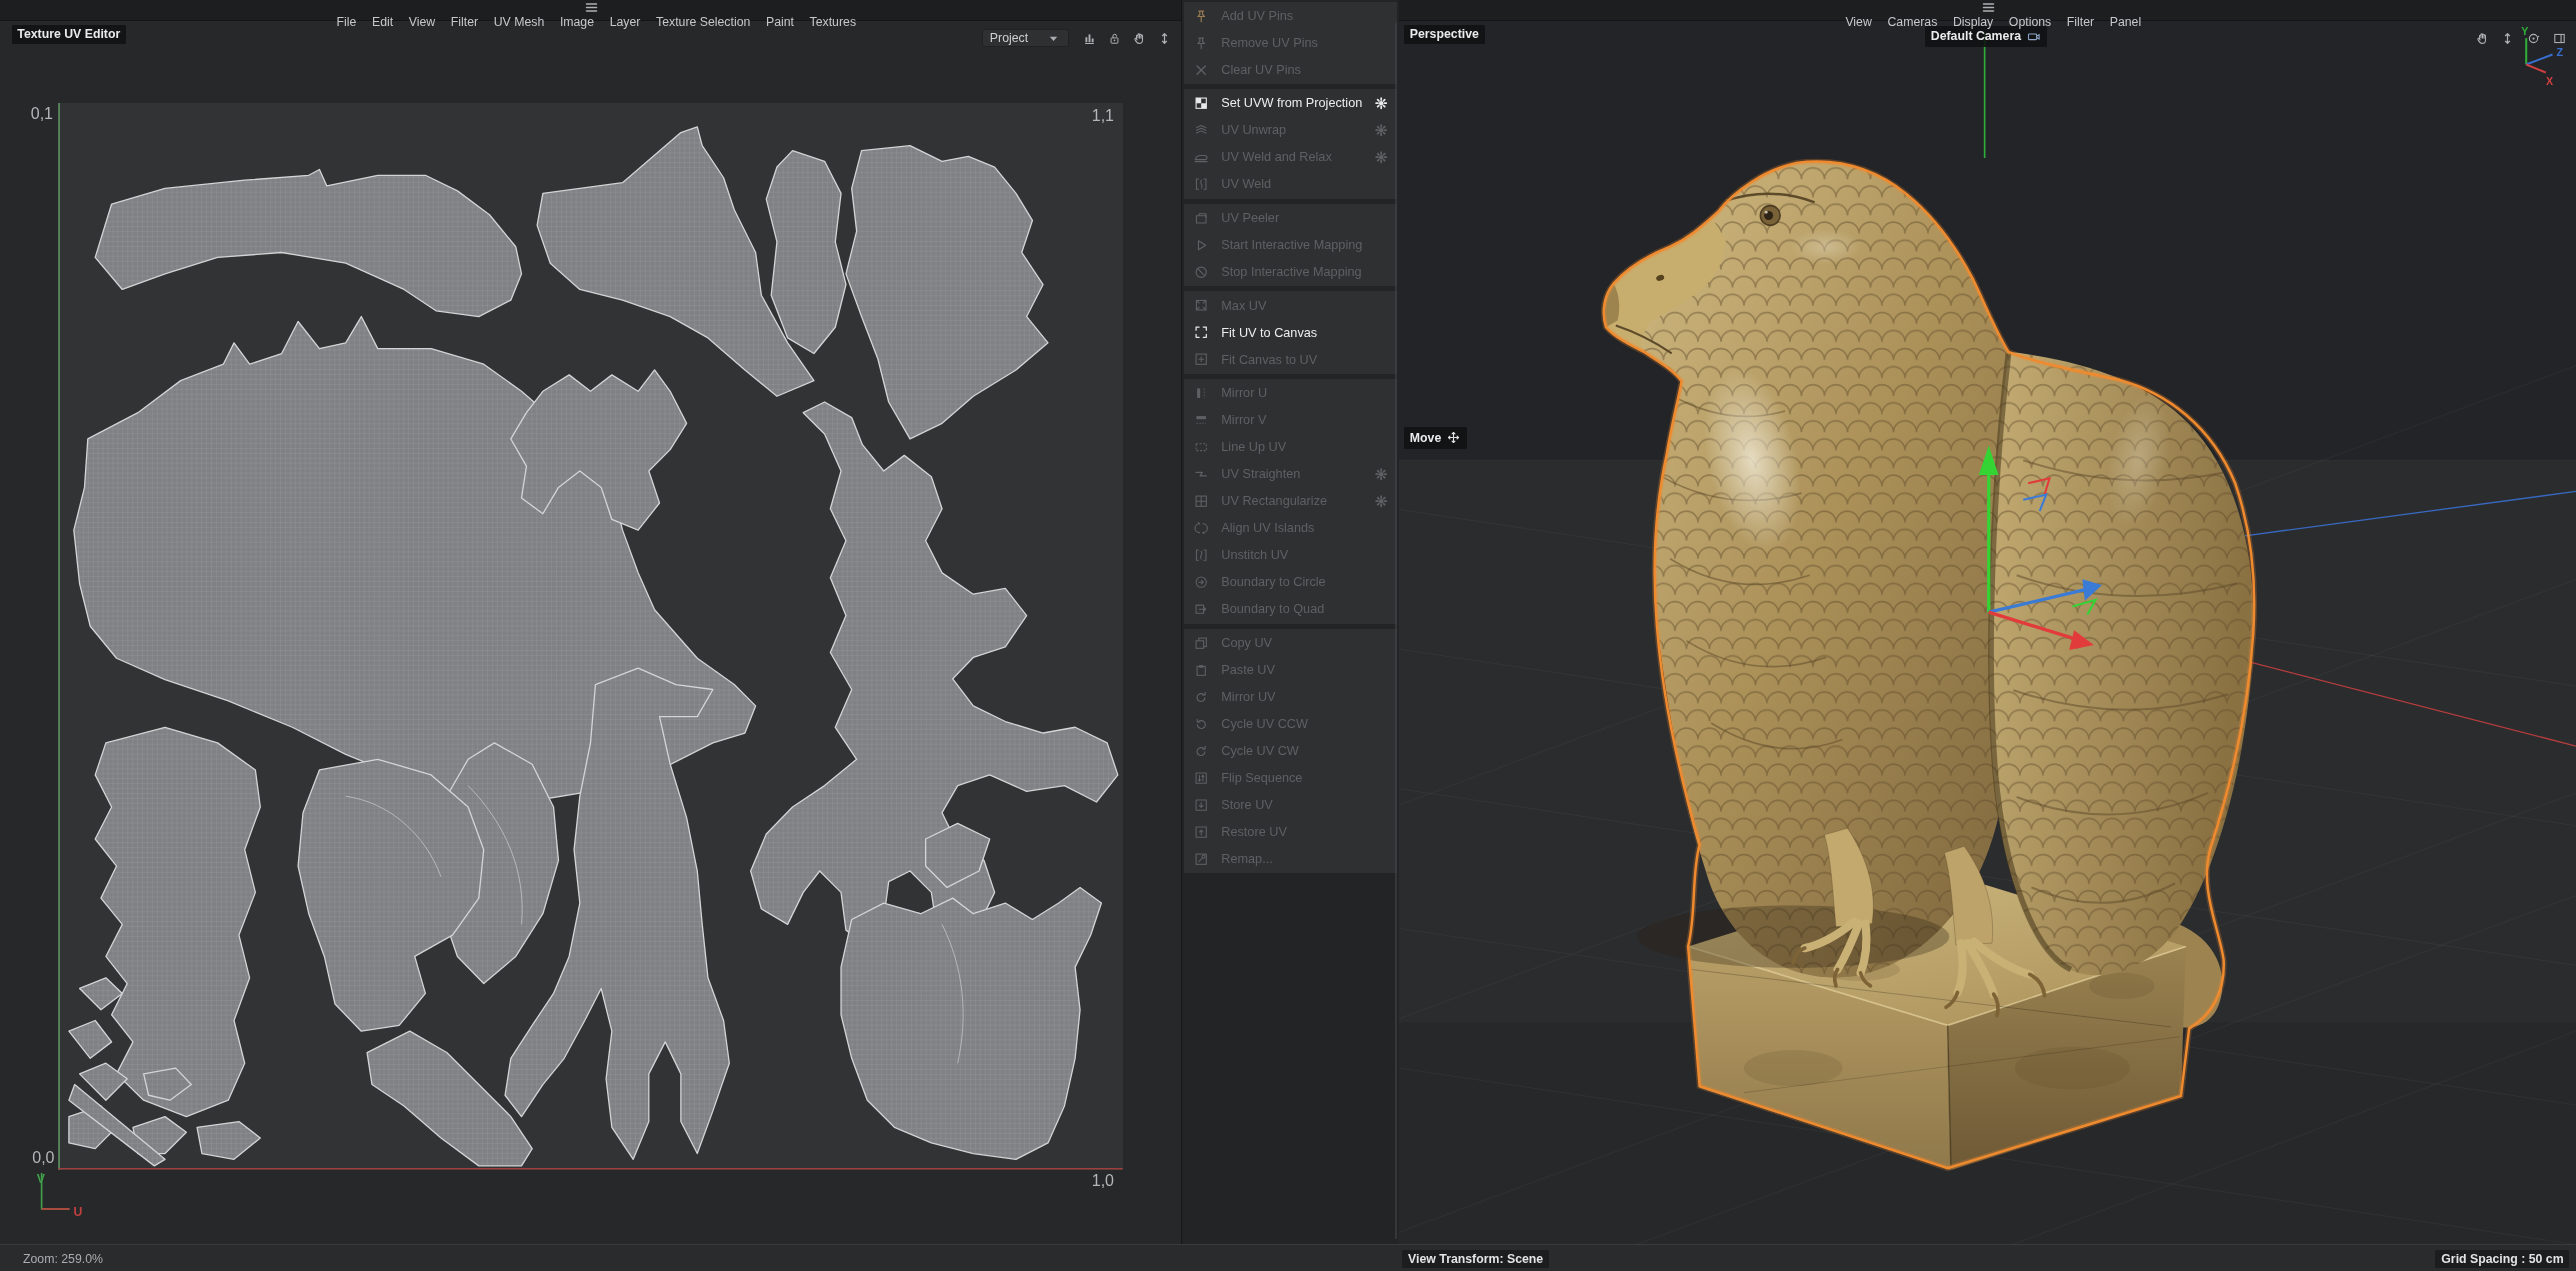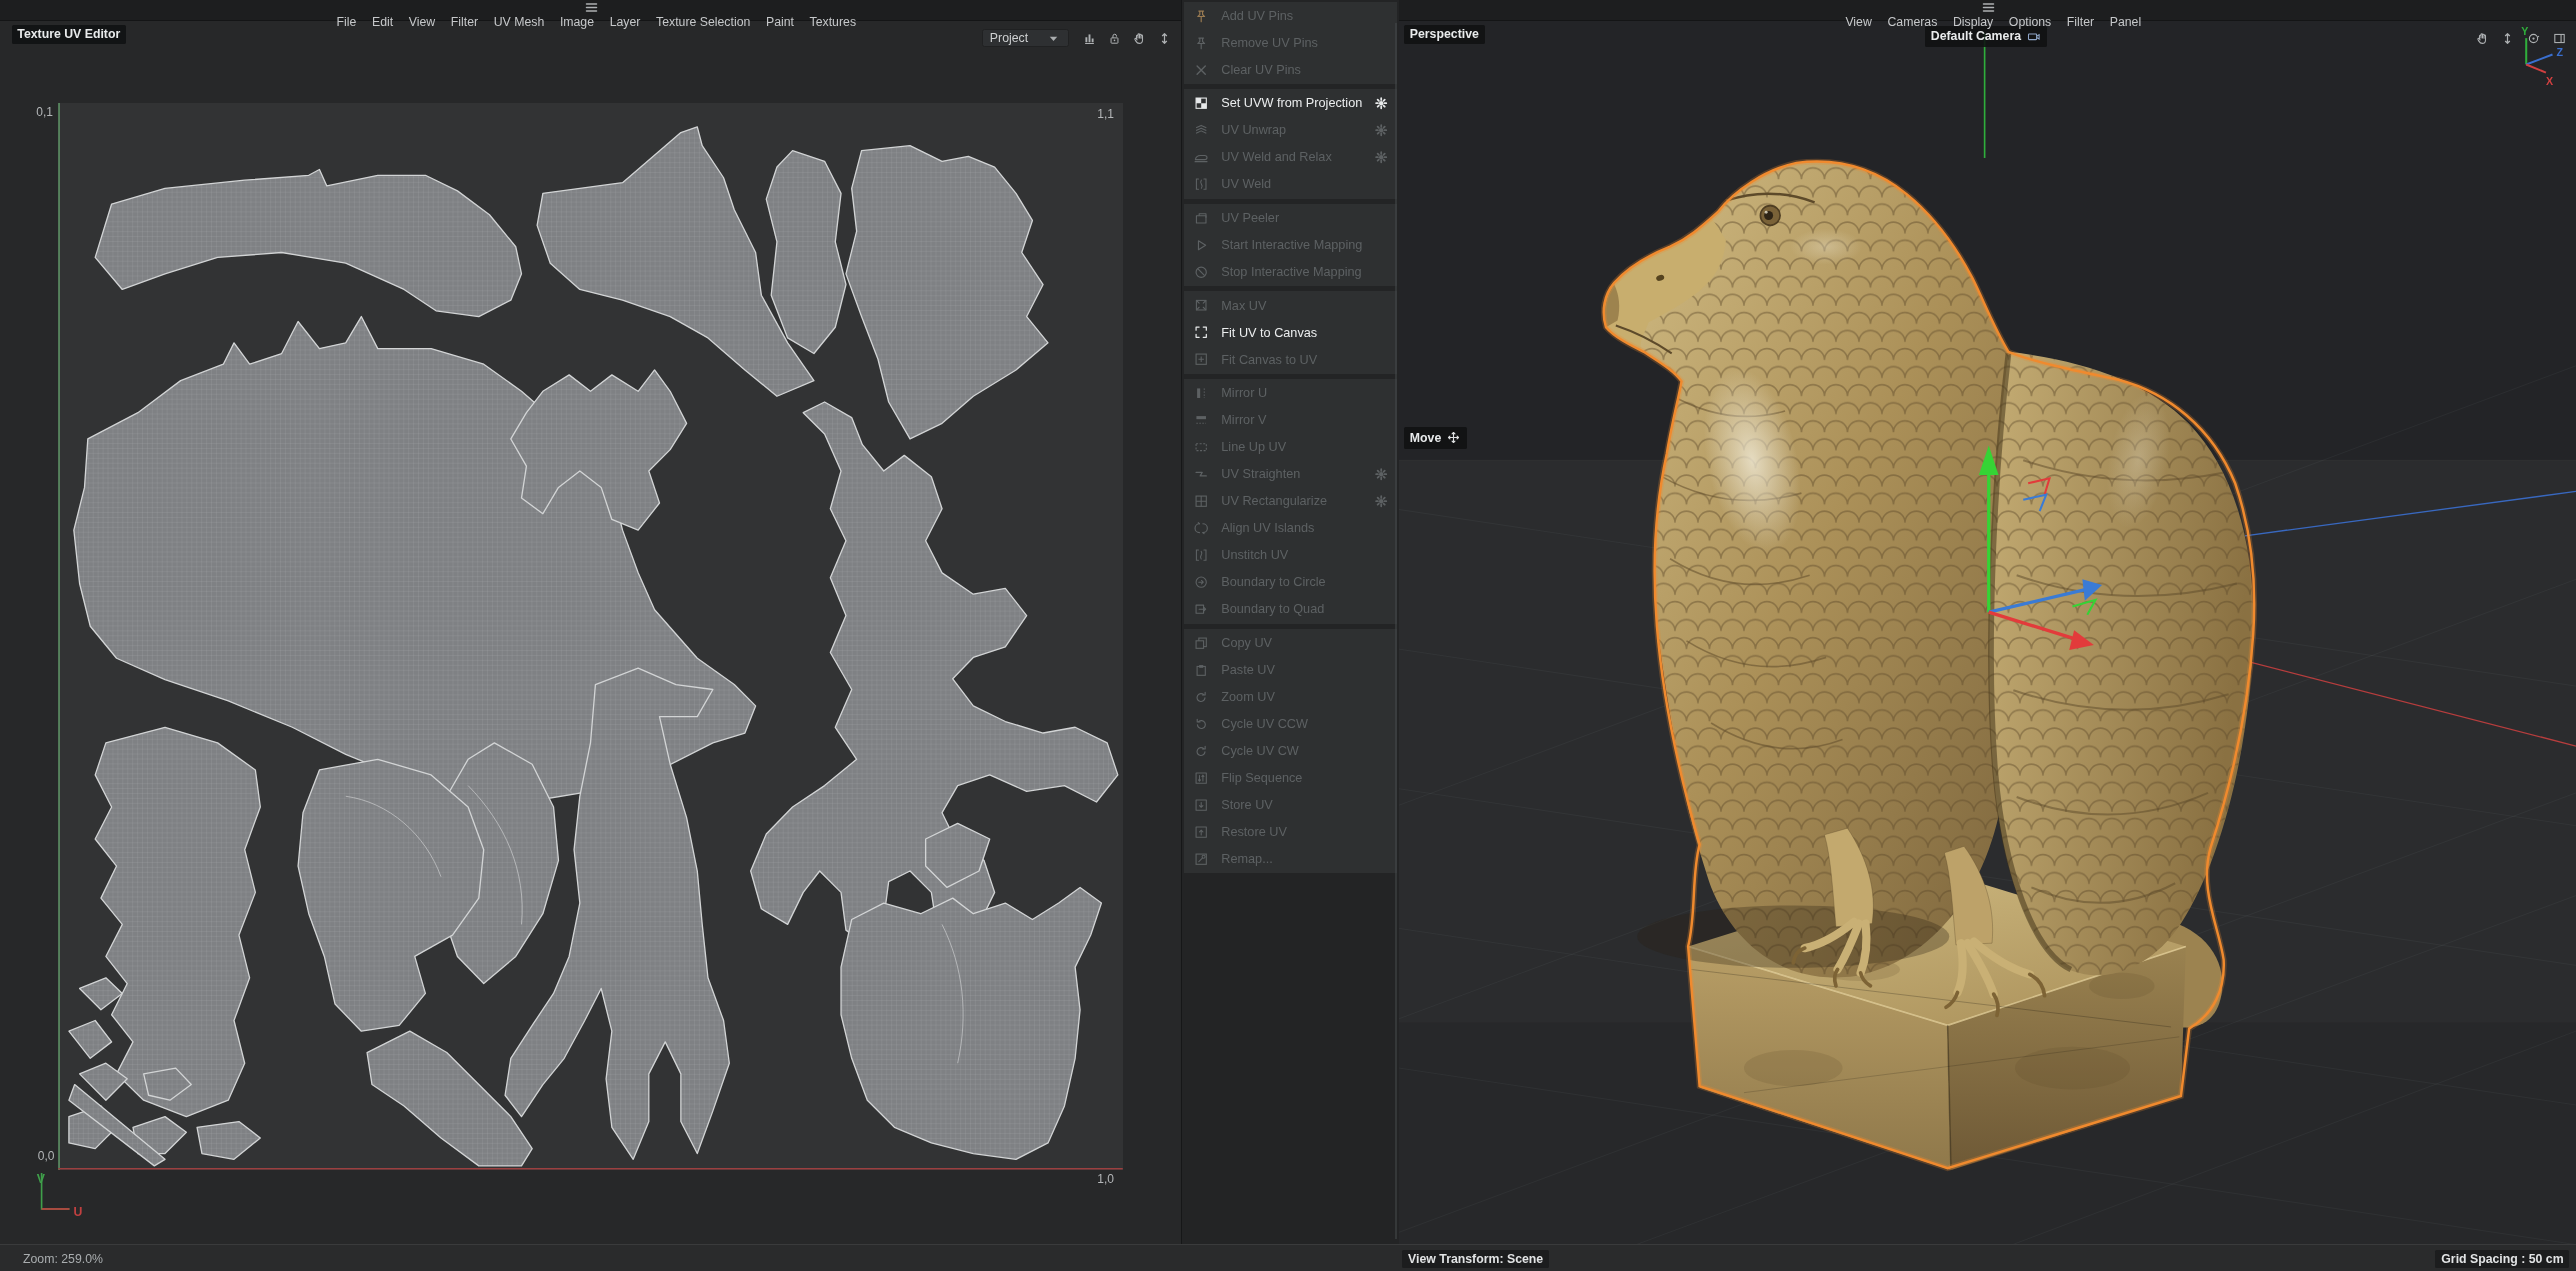--- a/index.html
+++ b/index.html
@@ -12,21 +12,21 @@
   #viewport{left:1399px;width:1177px;background:#242527;}
   .menubar{position:absolute;top:0;left:0;right:0;height:21.4px;background:#1d1e1f;
            border-bottom:0.8px solid #141516;display:flex;align-items:center;
            padding:0 6.6px 0 8.2px;box-sizing:border-box;font-size:12.3px;color:#c6c8ca;z-index:30;flex-direction:column;}
   .menu-items{display:flex;align-items:center;gap:15.6px;margin-left:10px;}
   .menu-items span{cursor:default;white-space:nowrap;}
   .mb-right{margin-left:auto;display:flex;align-items:center;gap:7.4px;}
   .chip{position:absolute;background:rgba(16,17,18,.88);color:#e9ebec;font-weight:700;
         font-size:12.3px;line-height:1;padding:3.3px 5.8px;border-radius:1.6px;white-space:nowrap;z-index:25;
         display:flex;align-items:center;gap:5px;text-align:center;}
-  .corner-label{position:absolute;width:43px;font-size:12px;color:#b4b7b9;z-index:6;
+  .corner-label{position:absolute;width:43px;font-size:16px;color:#b4b7b9;z-index:6;
                 text-align:right;line-height:1;}
   .ico{width:16.4px;height:16.4px;display:block;}
   .ico-s{width:15px;height:15px;display:block;}
   .dim{color:#5d6163;}
   .lit{color:#e7e9ea;}
   .tb-icon{display:flex;align-items:center;justify-content:center;width:20px;height:18px;color:#aeb1b3;}
   
   #project-dd{display:flex;align-items:center;gap:18px;background:#2e3032;border:0.8px solid #202122;
               border-radius:2.5px;height:16.4px;padding:0 6.6px;color:#cfd1d2;font-size:12.3px;margin-right:3.3px;}
   
@@ -626,21 +626,21 @@
             </svg>
           </span>
           <span class="lbl dim">Paste UV</span>
         </div>
         <div class="cmd-row">
           <span class="dim">
             <svg class="ico" viewBox="0 0 20 20" width="16.4" height="16.4">
               <use href="#i-reset"></use>
             </svg>
           </span>
-          <span class="lbl dim">Zoom UV</span>
+          <span class="lbl dim">Mirror UV</span>
         </div>
         <div class="cmd-row">
           <span class="dim">
             <svg class="ico" viewBox="0 0 20 20" width="16.4" height="16.4">
               <use href="#i-ccw"></use>
             </svg>
           </span>
           <span class="lbl dim">Cycle UV CCW</span>
         </div>
         <div class="cmd-row">

